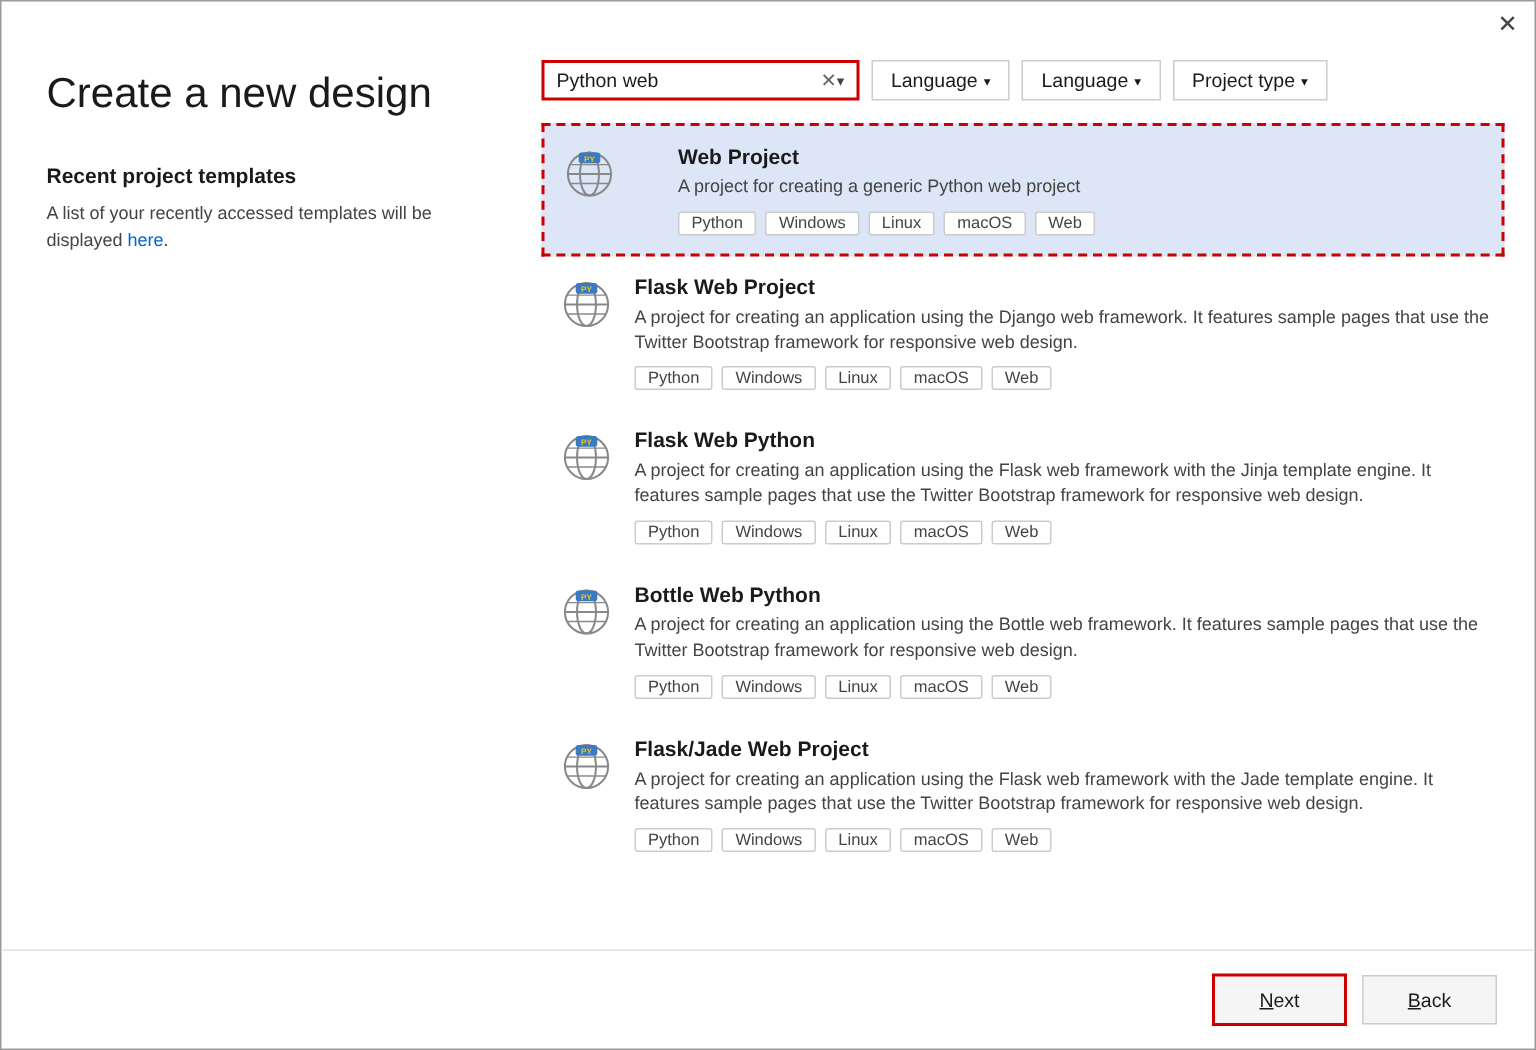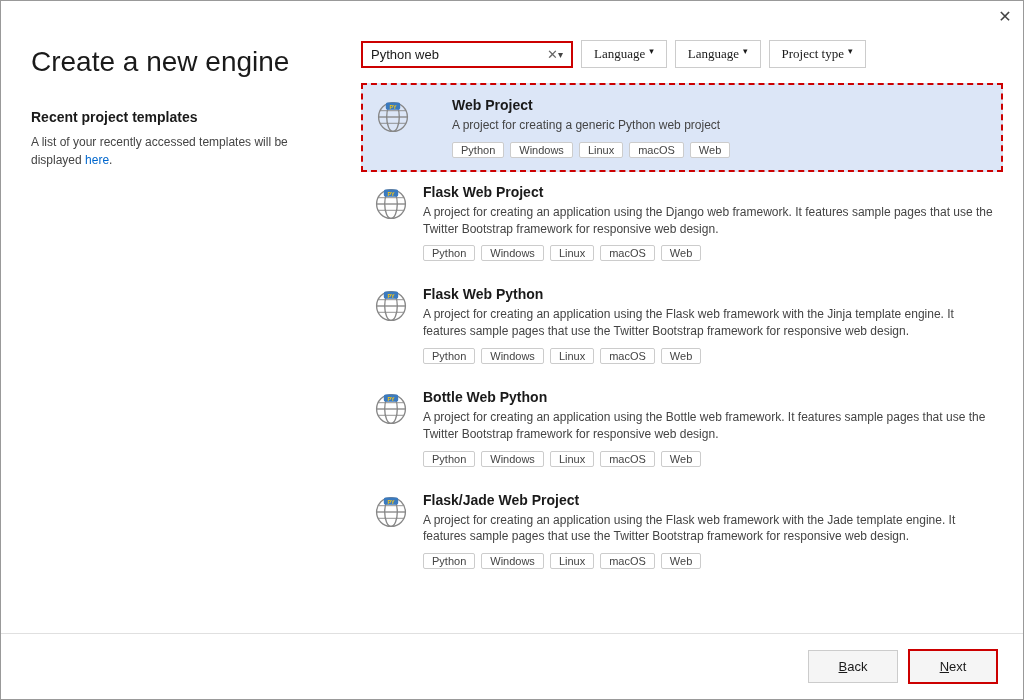--- a/index.html
+++ b/index.html
@@ -105,28 +105,28 @@
       cursor: pointer;
       font-size: 13px;
     }
     .search-dropdown-arrow {
       color: #444;
       font-size: 10px;
       cursor: pointer;
     }
     .filter-btn {
       display: flex;
+      align-items: center;
       gap: 4px;
       padding: 5px 12px;
       background: #fff;
       border: 1px solid #ccc;
       cursor: pointer;
       font-size: 13px;
       color: #1a1a1a;
-      font-family: Liberation Serif, serif;
     }
     .filter-btn .arrow {
       font-size: 9px;
     }
     .project-list {
       flex: 1;
       overflow-y: auto;
       padding: 0 0 0 20px;
       border-left: none;
     }
@@ -227,21 +227,21 @@
 <body>
 
 <div class="window">
   <div class="title-bar">
     <div class="close-btn">✕</div>
   </div>
 
   <div class="main-content">
 
     <div class="left-panel">
-      <h1 class="page-title">Create a new engine</h1>
+      <h1 class="page-title">Create a new design</h1>
       <div>
         <div class="recent-templates-heading">Recent project templates</div>
         <p class="recent-templates-desc">
           <span>A list of your recently accessed templates will be</span><br>
           <span>displayed </span><a href="#">here</a><span>.</span>
         </p>
       </div>
     </div>
 
     <div class="right-panel">
@@ -385,16 +385,16 @@
                 <span class="tag">macOS</span>
                 <span class="tag">Web</span>
               </div>
             </div>
           </div>
         </div>
     </div>
   </div>
 
   <div class="footer">
+    <button class="btn btn-next"><u>N</u><span>ext</span></button>
     <button class="btn"><u>B</u><span>ack</span></button>
-    <button class="btn btn-next"><u>N</u><span>ext</span></button>
   </div>
 </div>
 
 </body></html>

